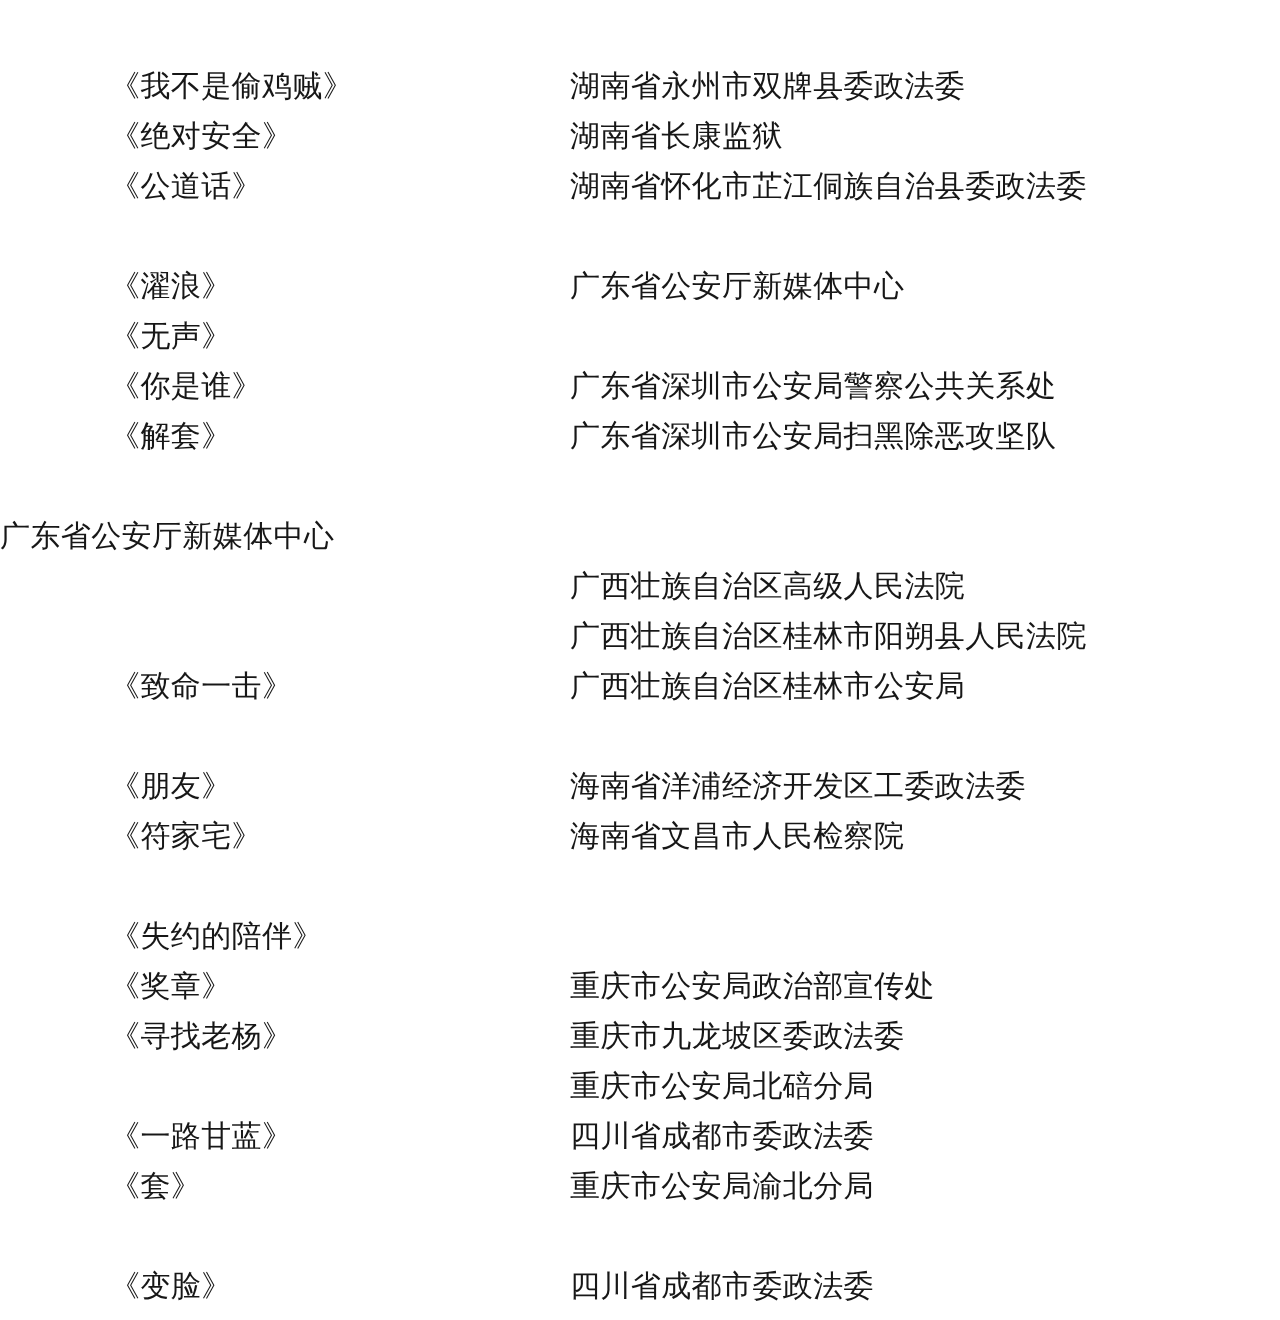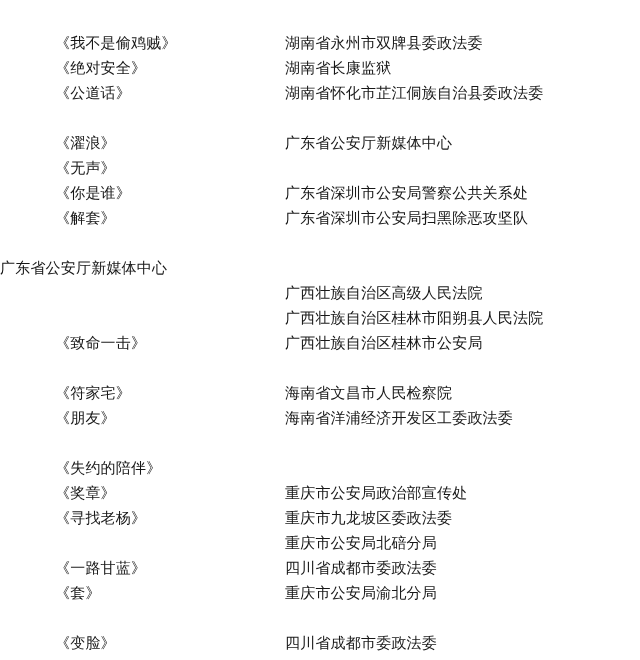--- a/index.html
+++ b/index.html
@@ -106,26 +106,26 @@
       <div class="row">
         <div class="col-title"></div>
         <div class="col-unit">广西壮族自治区桂林市阳朔县人民法院</div>
       </div>
       <div class="row">
         <div class="col-title">《致命一击》</div>
         <div class="col-unit">广西壮族自治区桂林市公安局</div>
       </div>
       <div class="row gap"></div>
       <div class="row">
+        <div class="col-title">《朋友》</div>
+        <div class="col-unit">海南省洋浦经济开发区工委政法委</div>
+      </div>
+      <div class="row">
         <div class="col-title">《符家宅》</div>
         <div class="col-unit">海南省文昌市人民检察院</div>
-      </div>
-      <div class="row">
-        <div class="col-title">《朋友》</div>
-        <div class="col-unit">海南省洋浦经济开发区工委政法委</div>
       </div>
       <div class="row gap"></div>
       <div class="row">
         <div class="col-title">《失约的陪伴》</div>
       </div>
       <div class="row">
         <div class="col-title">《奖章》</div>
         <div class="col-unit">重庆市公安局政治部宣传处</div>
       </div>
       <div class="row">

